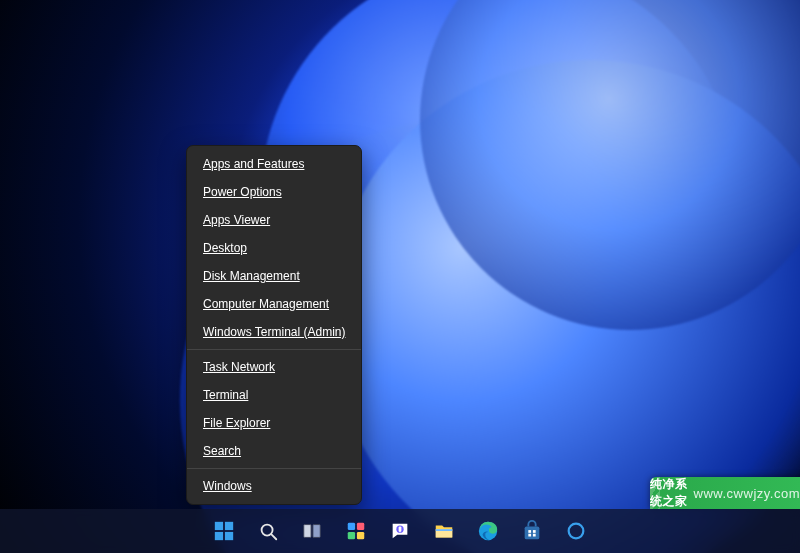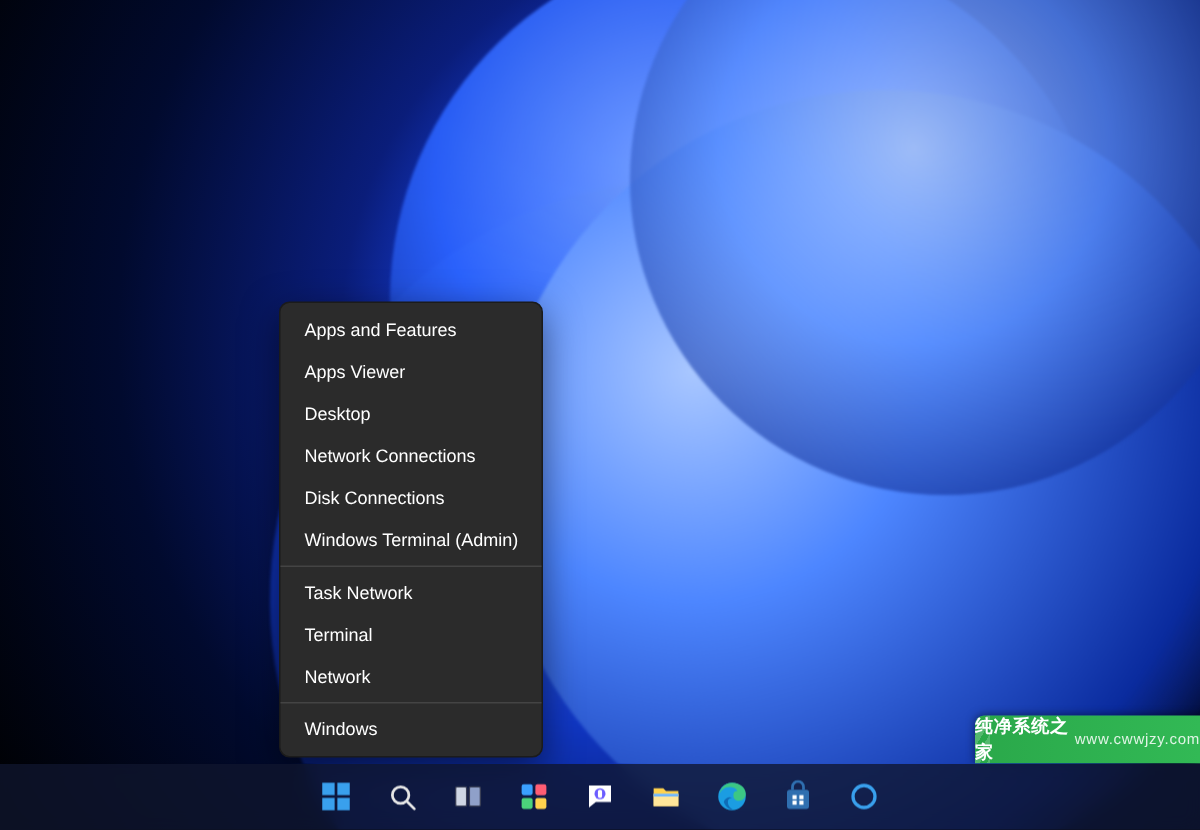--- a/index.html
+++ b/index.html
@@ -42,20 +42,21 @@
     box-shadow:0 8px 24px rgba(0,0,0,.5);
     padding:4px 0;
     color:#fff;
     font-size:12px;
   }
   .menu-item{
     padding:7px 14px 7px 16px;
     display:flex;align-items:center;justify-content:space-between;
     cursor:default;
     line-height:14px;
+    text-decoration:underline;
   }
   .menu-sep{height:1px;background:#444;margin:3px 0;}
   .chevron{font-size:10px;color:#ccc;margin-left:8px;}
 
   
   .taskbar{
     position:absolute;left:0;right:0;bottom:0;height:44px;
     background:rgba(16,22,46,.78);
     backdrop-filter:blur(6px);
     display:flex;align-items:center;justify-content:center;
@@ -78,62 +79,68 @@
     border-top-left-radius:6px;
     letter-spacing:.5px;
     box-shadow:0 0 6px rgba(0,0,0,.5);
     overflow:hidden;
   }
   .watermark::before{
     content:"";position:absolute;left:-20px;top:0;width:30px;height:100%;
     background:repeating-linear-gradient(120deg,#fff3 0 4px,transparent 4px 8px);
   }
   .wm-text{font-weight:600;}
-  .wm-sub{font-size:10px;opacity:.85;margin-left:4px;}
+  .wm-sub{font-size:13px;opacity:.85;margin-left:4px;}
 </style>
 </head>
 <body>
 
 <div class="wallpaper">
   <div class="petal p3"></div>
   <div class="petal p2"></div>
   <div class="petal p1"></div>
   <div class="petal p4"></div>
 </div>
 
 <div class="context-menu">
 
   <div class="menu-item">
       <span>Apps and Features</span>
     </div>
   <div class="menu-item">
+      <span>Power Options</span>
+    </div>
+  <div class="menu-item">
       <span>Apps Viewer</span>
     </div>
   <div class="menu-item">
       <span>Desktop</span>
     </div>
   <div class="menu-item">
-      <span>Network Connections</span>
-    </div>
-  <div class="menu-item">
-      <span>Disk Connections</span>
+      <span>Disk Management</span>
+    </div>
+  <div class="menu-item">
+      <span>Computer Management</span>
     </div>
   <div class="menu-item">
       <span>Windows Terminal (Admin)</span>
     </div>
   <div class="menu-sep"></div>
 
   <div class="menu-item">
       <span>Task Network</span>
     </div>
   <div class="menu-item">
       <span>Terminal</span>
     </div>
   <div class="menu-item">
-      <span>Network</span>
+      <span>File Explorer</span>
+    </div>
+  <div class="menu-item">
+      <span>Search</span>
     </div>
   <div class="menu-sep"></div>
 
   <div class="menu-item">
       <span>Windows</span>
     </div>
 </div>
 
 <div class="watermark">
   <span class="wm-text">纯净系统之家</span>

